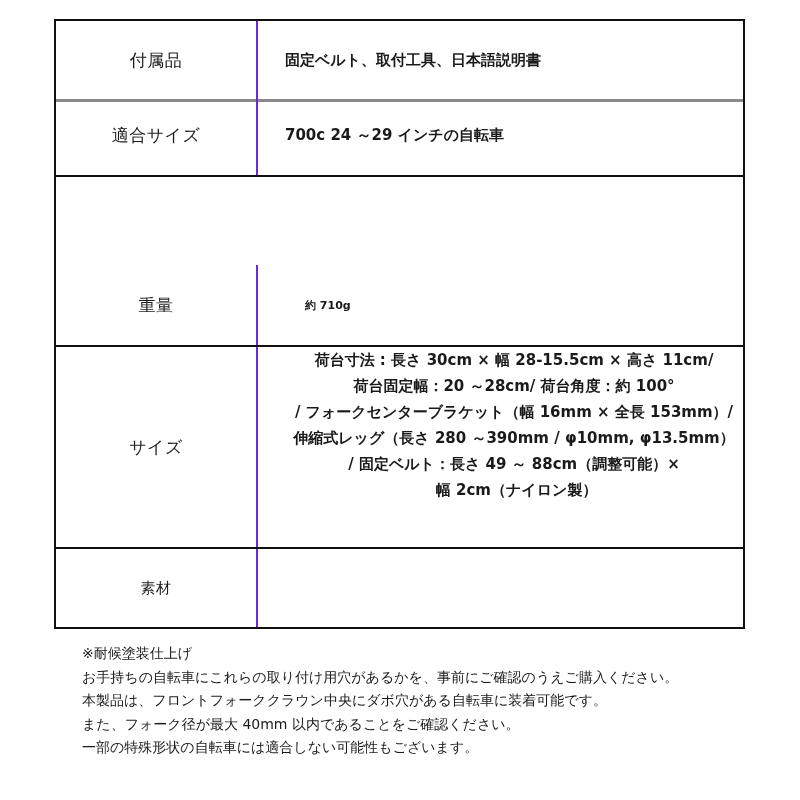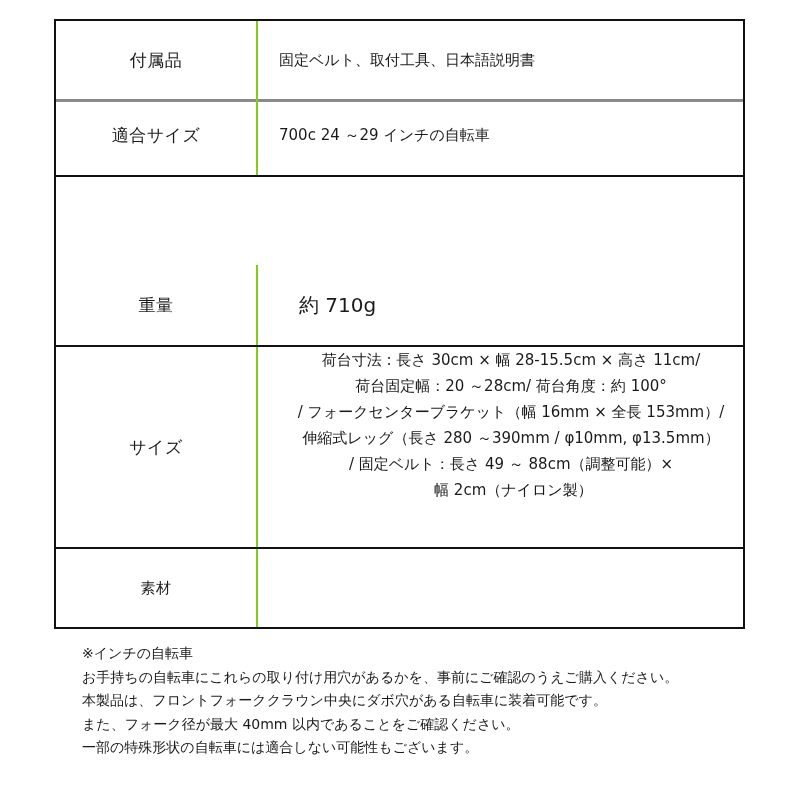--- a/index.html
+++ b/index.html
@@ -30,43 +30,44 @@
       width: 100%;
       box-sizing: border-box;
       display: flex;
     }
     .row .label {
       width: 202px;
       height: 100%;
       display: flex;
       align-items: center;
       justify-content: center;
-      border-right: 2px solid #84cc16;
+      border-right: 2px solid #6d28d9;
       box-sizing: border-box;
       font-size: 17px;
       letter-spacing: 0.5px;
     }
     .row .value {
       flex: 1;
       height: 100%;
       display: flex;
       align-items: center;
-      padding-left: 21px;
+      padding-left: 27px;
       box-sizing: border-box;
       font-size: 15px;
+      font-weight: bold;
     }
     .border-black { border-bottom: 2px solid #111111; }
     .border-gray { border-bottom: 3px solid #8a8a8a; }
     .r1 { top: 0; height: 81px; }
     .r2 { top: 74px; height: 82px; }
     .r3 { top: 163px; height: 81px; }
     .r4 { top: 244px; height: 82px; gap: 20px; }
     .r5 { top: 326px; height: 202px; }
     .r6 { top: 528px; height: 78px; gap: 32px; }
-    .r4 .value { font-size: 20px; }
+    .r4 .value { font-size: 11px; }
     .r6 .label { font-size: 15px; }
     .multi {
       display: flex;
       flex-direction: column;
       justify-content: flex-start;
       align-items: flex-start;
     }
     .multi .line {
       font-size: 15px;
       line-height: 26px;
@@ -117,18 +118,18 @@
     </div>
   </div>
 
   <div class="row r6">
     <div class="label">素材</div>
   </div>
 
 </div>
 
 <div class="notes">
-  <div class="note-line">※インチの自転車</div>
+  <div class="note-line">※耐候塗装仕上げ</div>
   <div class="note-line">お手持ちの自転車にこれらの取り付け用穴があるかを、事前にご確認のうえご購入ください。</div>
   <div class="note-line">本製品は、フロントフォーククラウン中央にダボ穴がある自転車に装着可能です。</div>
   <div class="note-line">また、フォーク径が最大 40mm 以内であることをご確認ください。</div>
   <div class="note-line">一部の特殊形状の自転車には適合しない可能性もございます。</div>
 </div>
 
 </body></html>

